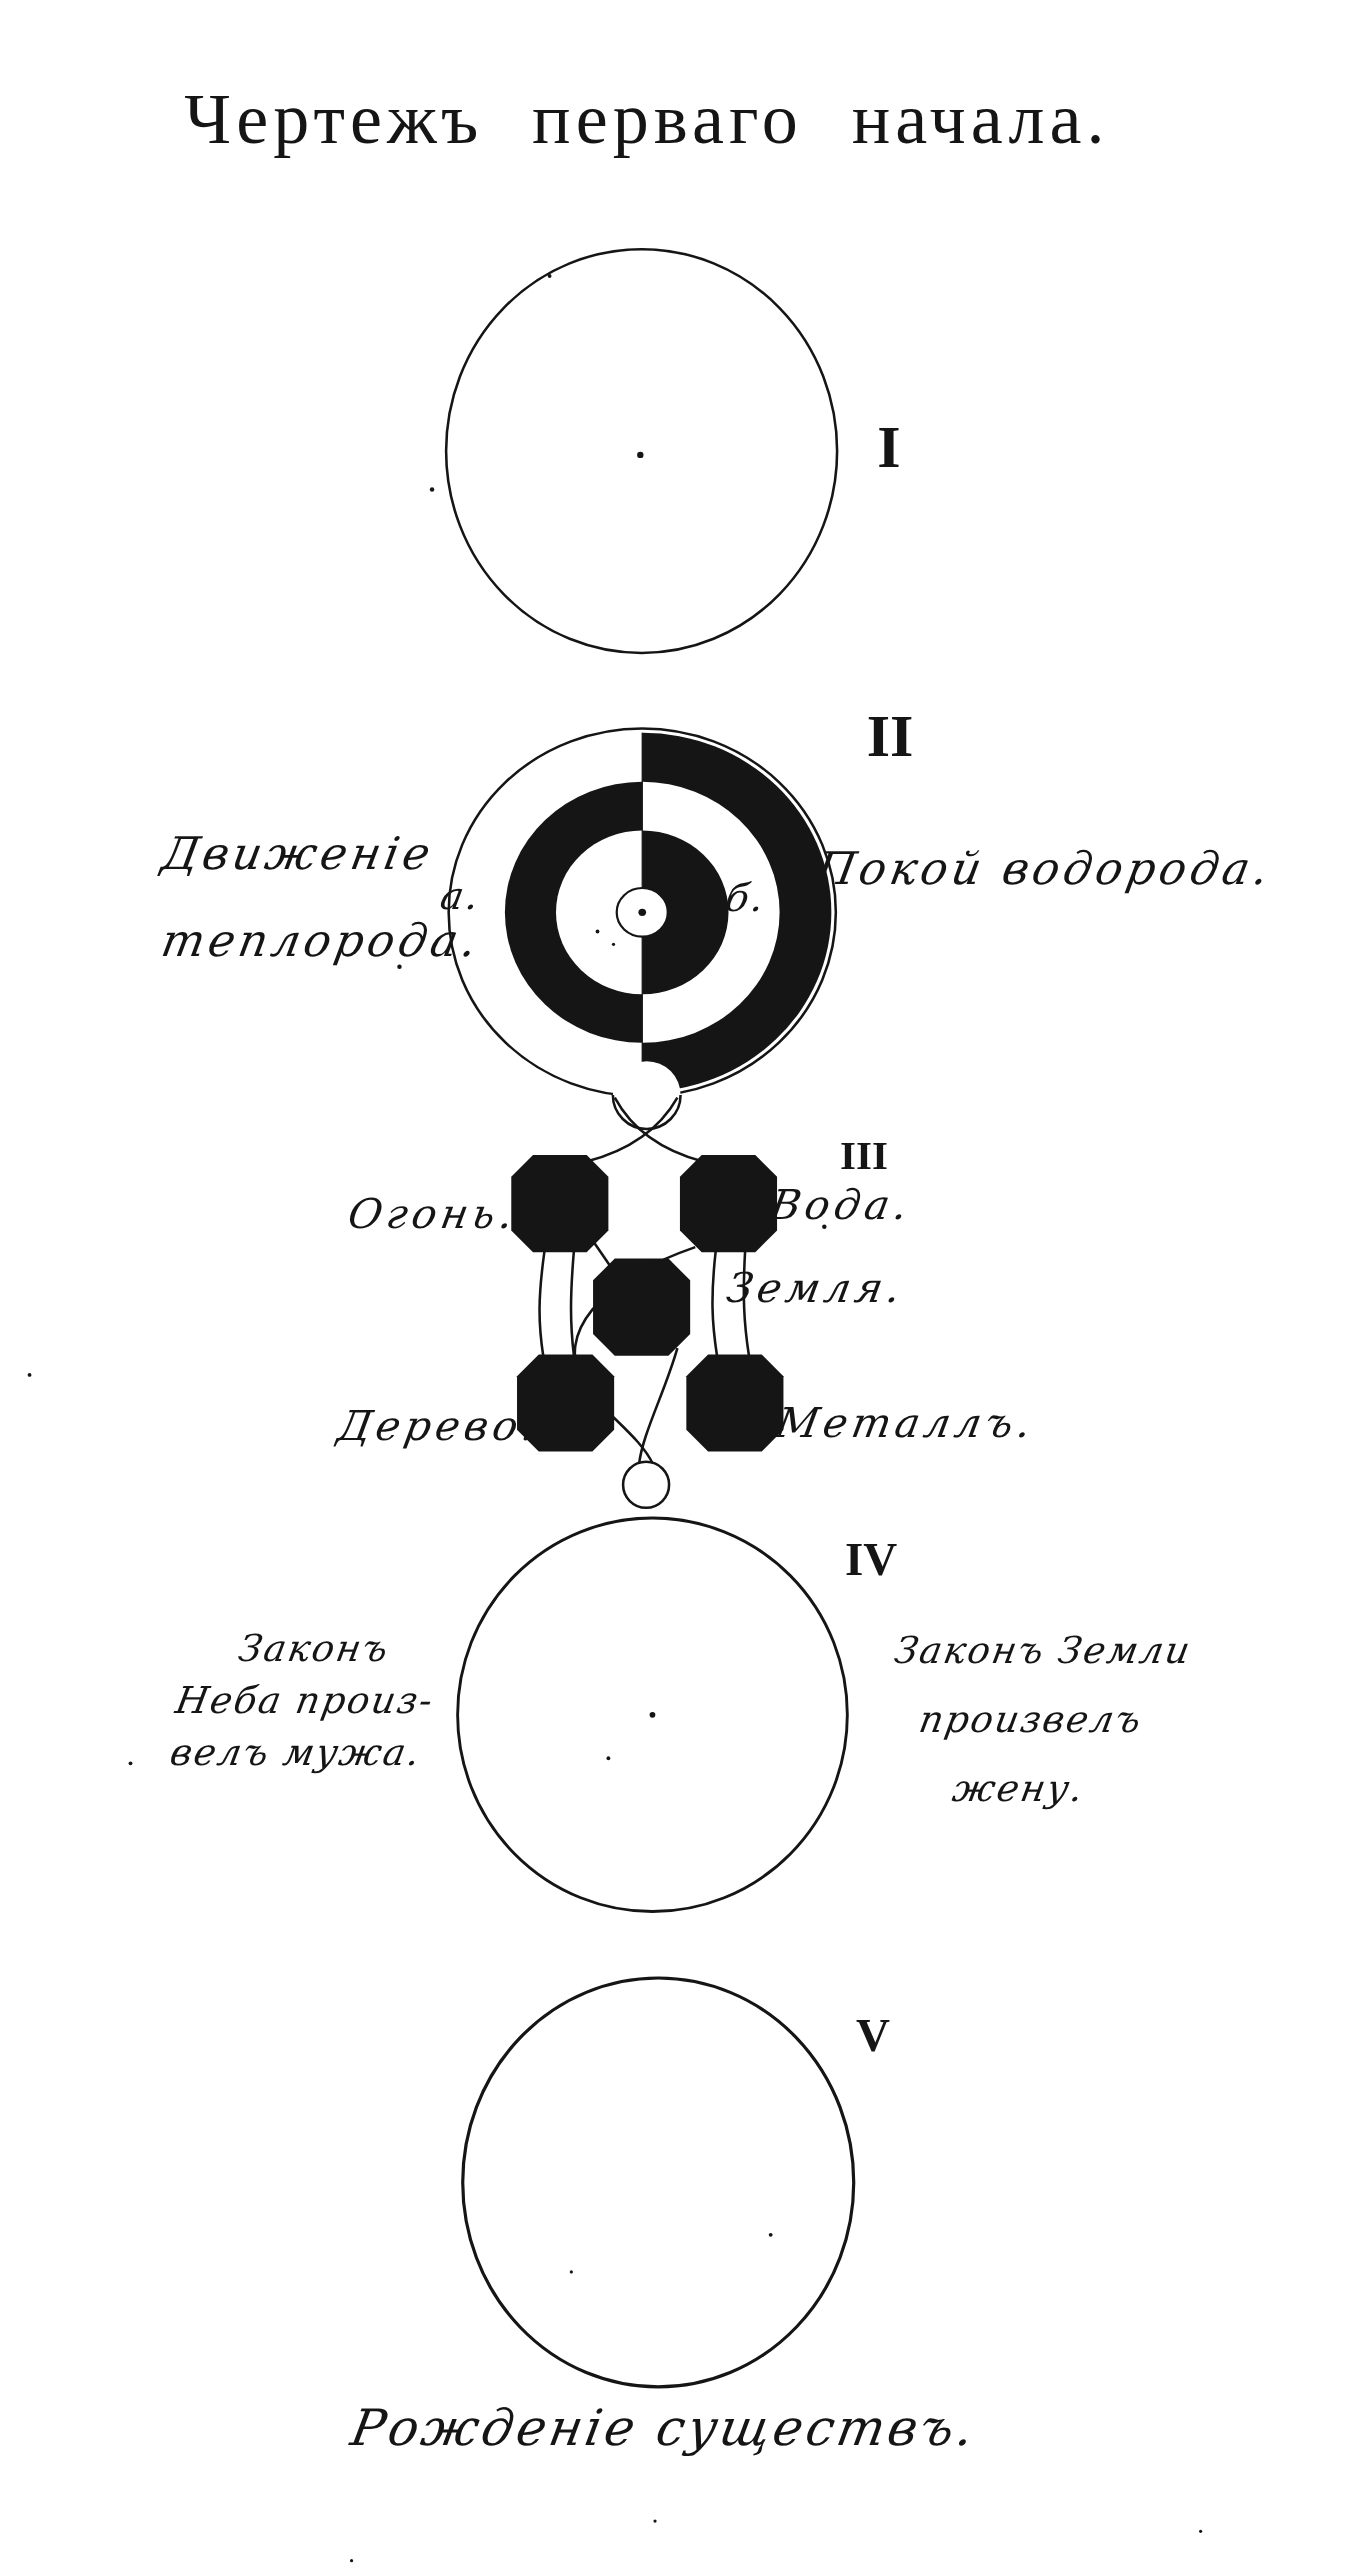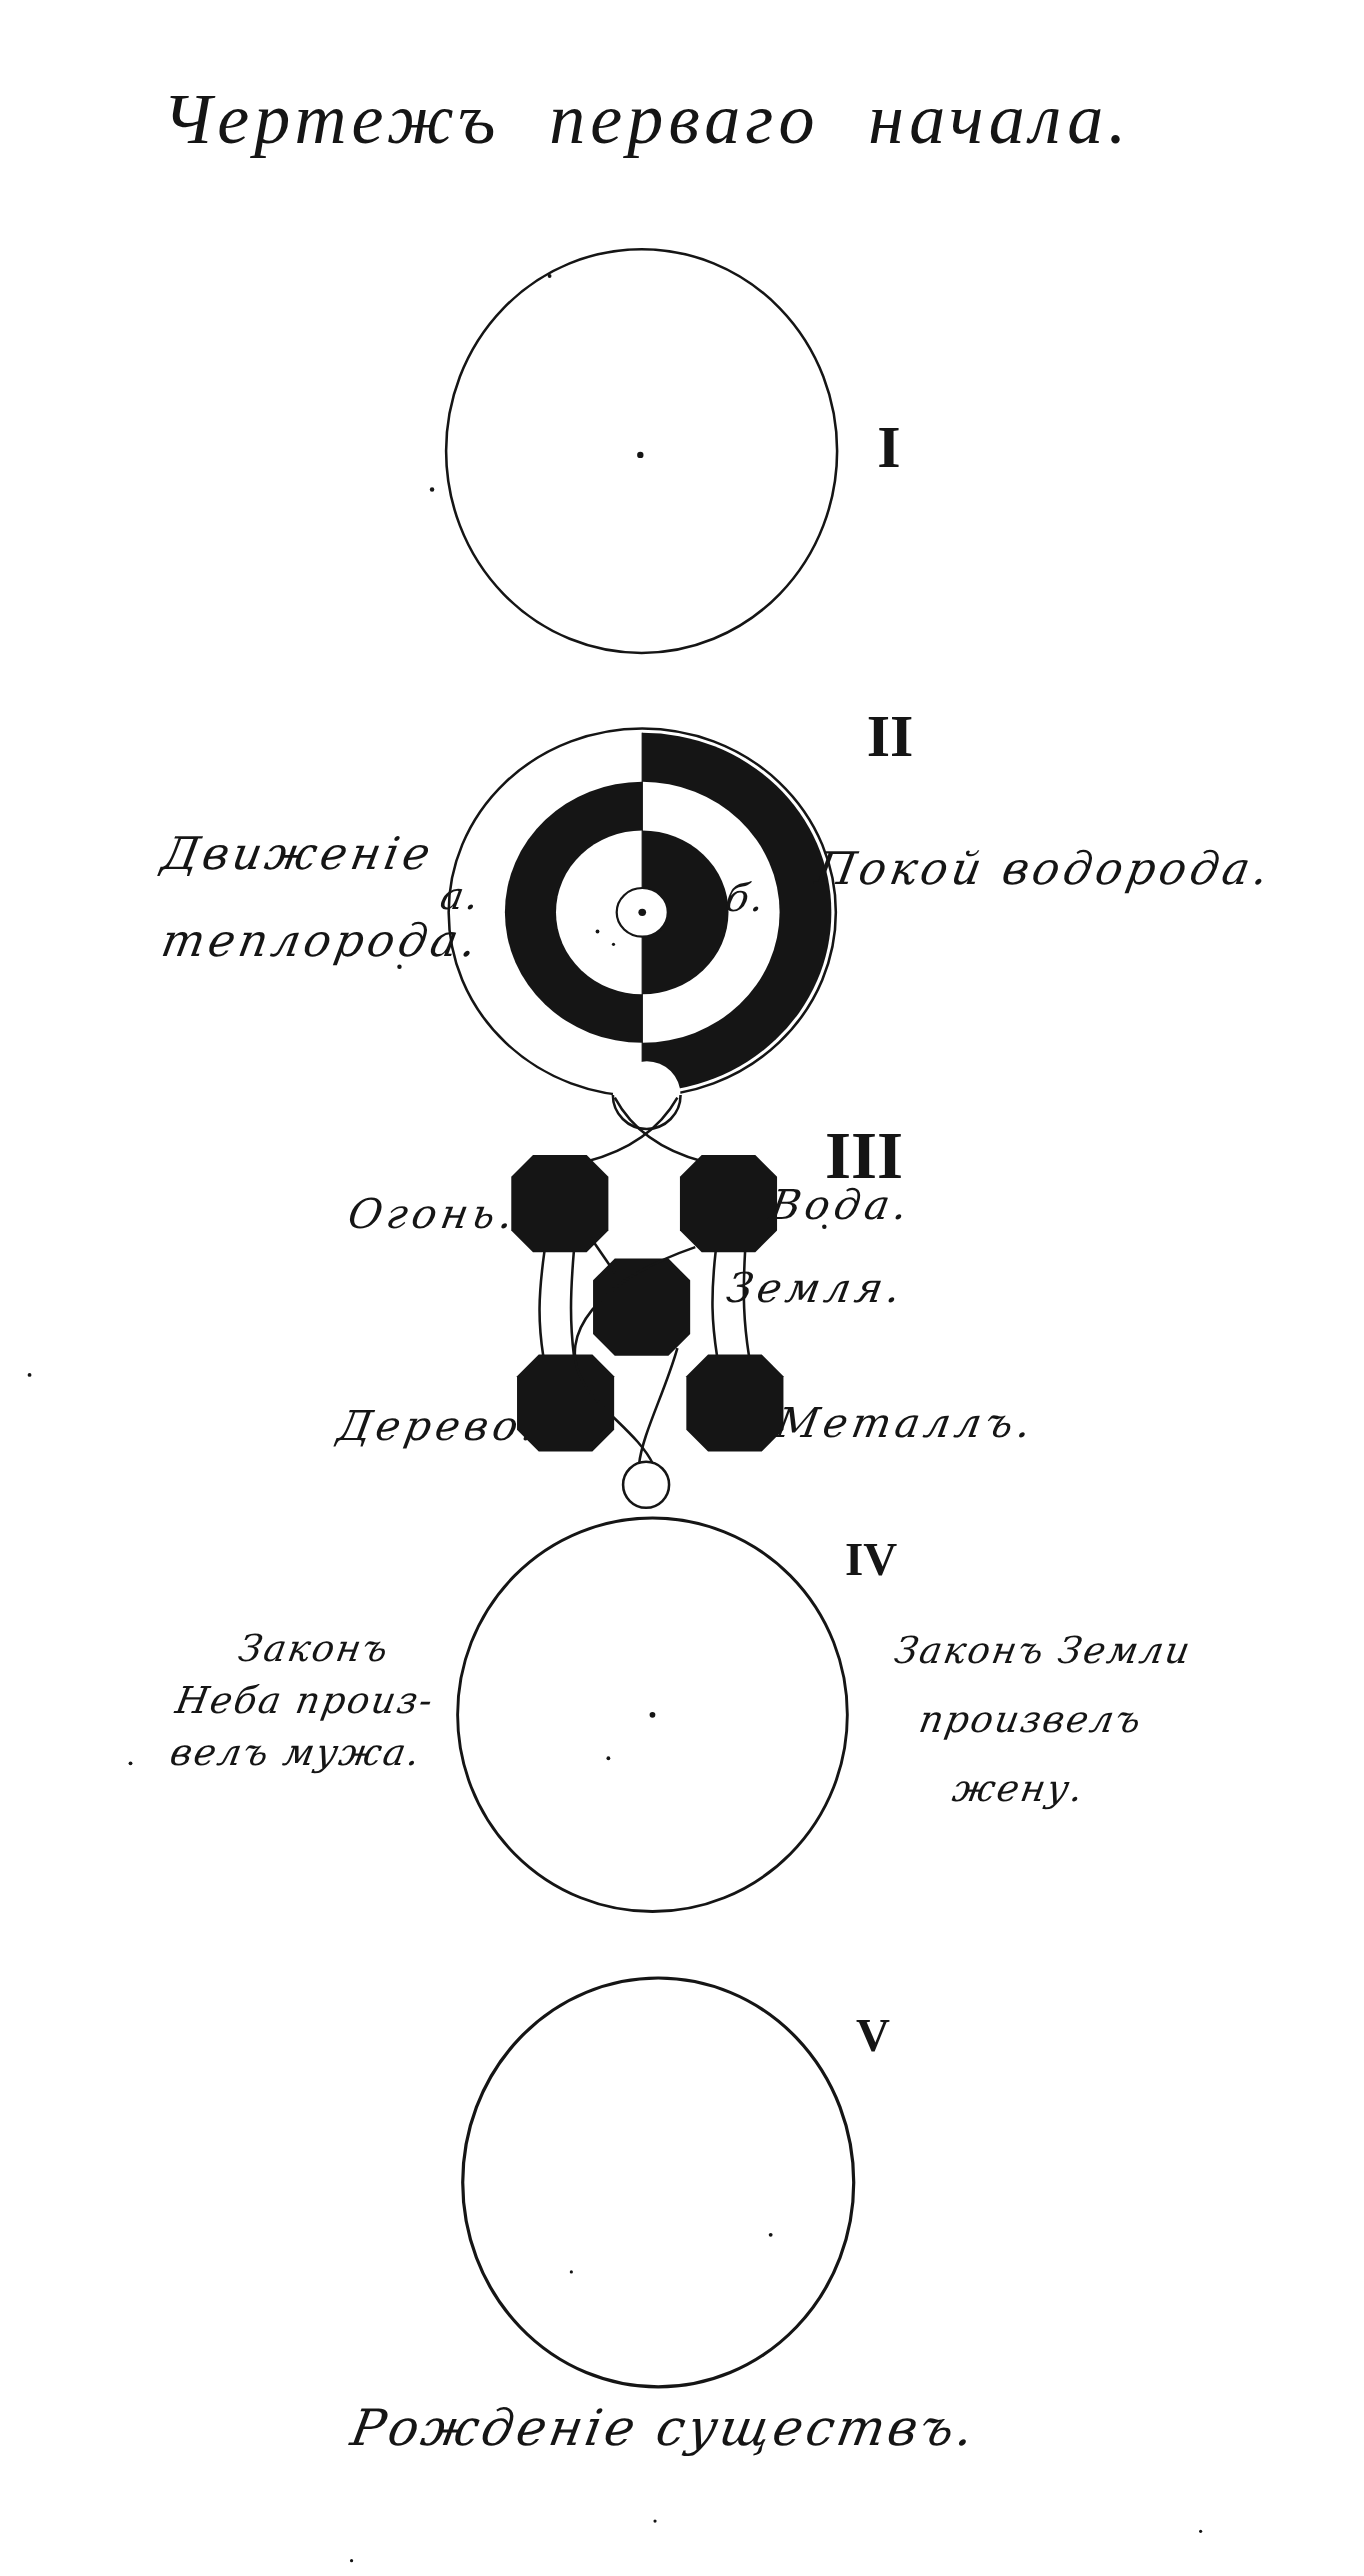--- a/index.html
+++ b/index.html
@@ -19,21 +19,21 @@
     letter-spacing: 5.1px;
     word-spacing: 25.6px;
     color: #151515;
   }
   .numeral {
     font-family: "Liberation Serif", serif;
     font-weight: bold;
     color: #151515;
   }
   .n-big { font-size: 60px; }
-  .n-mid { font-size: 67px; }
+  .n-mid { font-size: 41px; }
   .n-sm  { font-size: 47px; }
   .script {
     font-family: "DejaVu Serif", serif;
     font-style: italic;
     color: #151515;
   }
   .skew { transform: translate(-50%, -50%) skewX(-10deg); }
   .s70 { font-size: 45px; letter-spacing: 3.8px; }
   .s64 { font-size: 41px; letter-spacing: 4.5px; }
   .s60 { font-size: 38px; letter-spacing: 2.6px; }
@@ -107,21 +107,21 @@
         <circle cx="204" cy="2760" r="3"></circle>
         <circle cx="1206" cy="3498" r="3"></circle>
         <circle cx="894" cy="3556" r="2.5"></circle>
         <circle cx="1025" cy="3946" r="2.5"></circle>
         <circle cx="550" cy="4008" r="2.5"></circle>
         <circle cx="1879" cy="3962" r="2.5"></circle>
       </g>
     </g>
   </svg>
 
-  <div class="abs title" style="left:647px; top:119px;font-style:italic;">Чертежъ перваго начала.</div>
+  <div class="abs title" style="left:647px; top:119px;">Чертежъ перваго начала.</div>
 
   <div class="abs numeral n-big" style="left:889px; top:447px;">I</div>
 
   <div class="abs numeral n-big" style="left:882px; top:736px;margin-left:8px;">II</div>
   <div class="script s70 skew abs" style="left:298px; top:853px;">Движеніе</div>
   <div class="script s70 skew abs" style="left:321px; top:940px;">теплорода.</div>
   <div class="script s60 skew abs" style="left:461px; top:896px;">a.</div>
   <div class="script s60 skew abs" style="left:746px; top:898px;">б.</div>
   <div class="script s70 skew abs" style="left:1044px; top:868px;">Покой водорода.</div>
 

